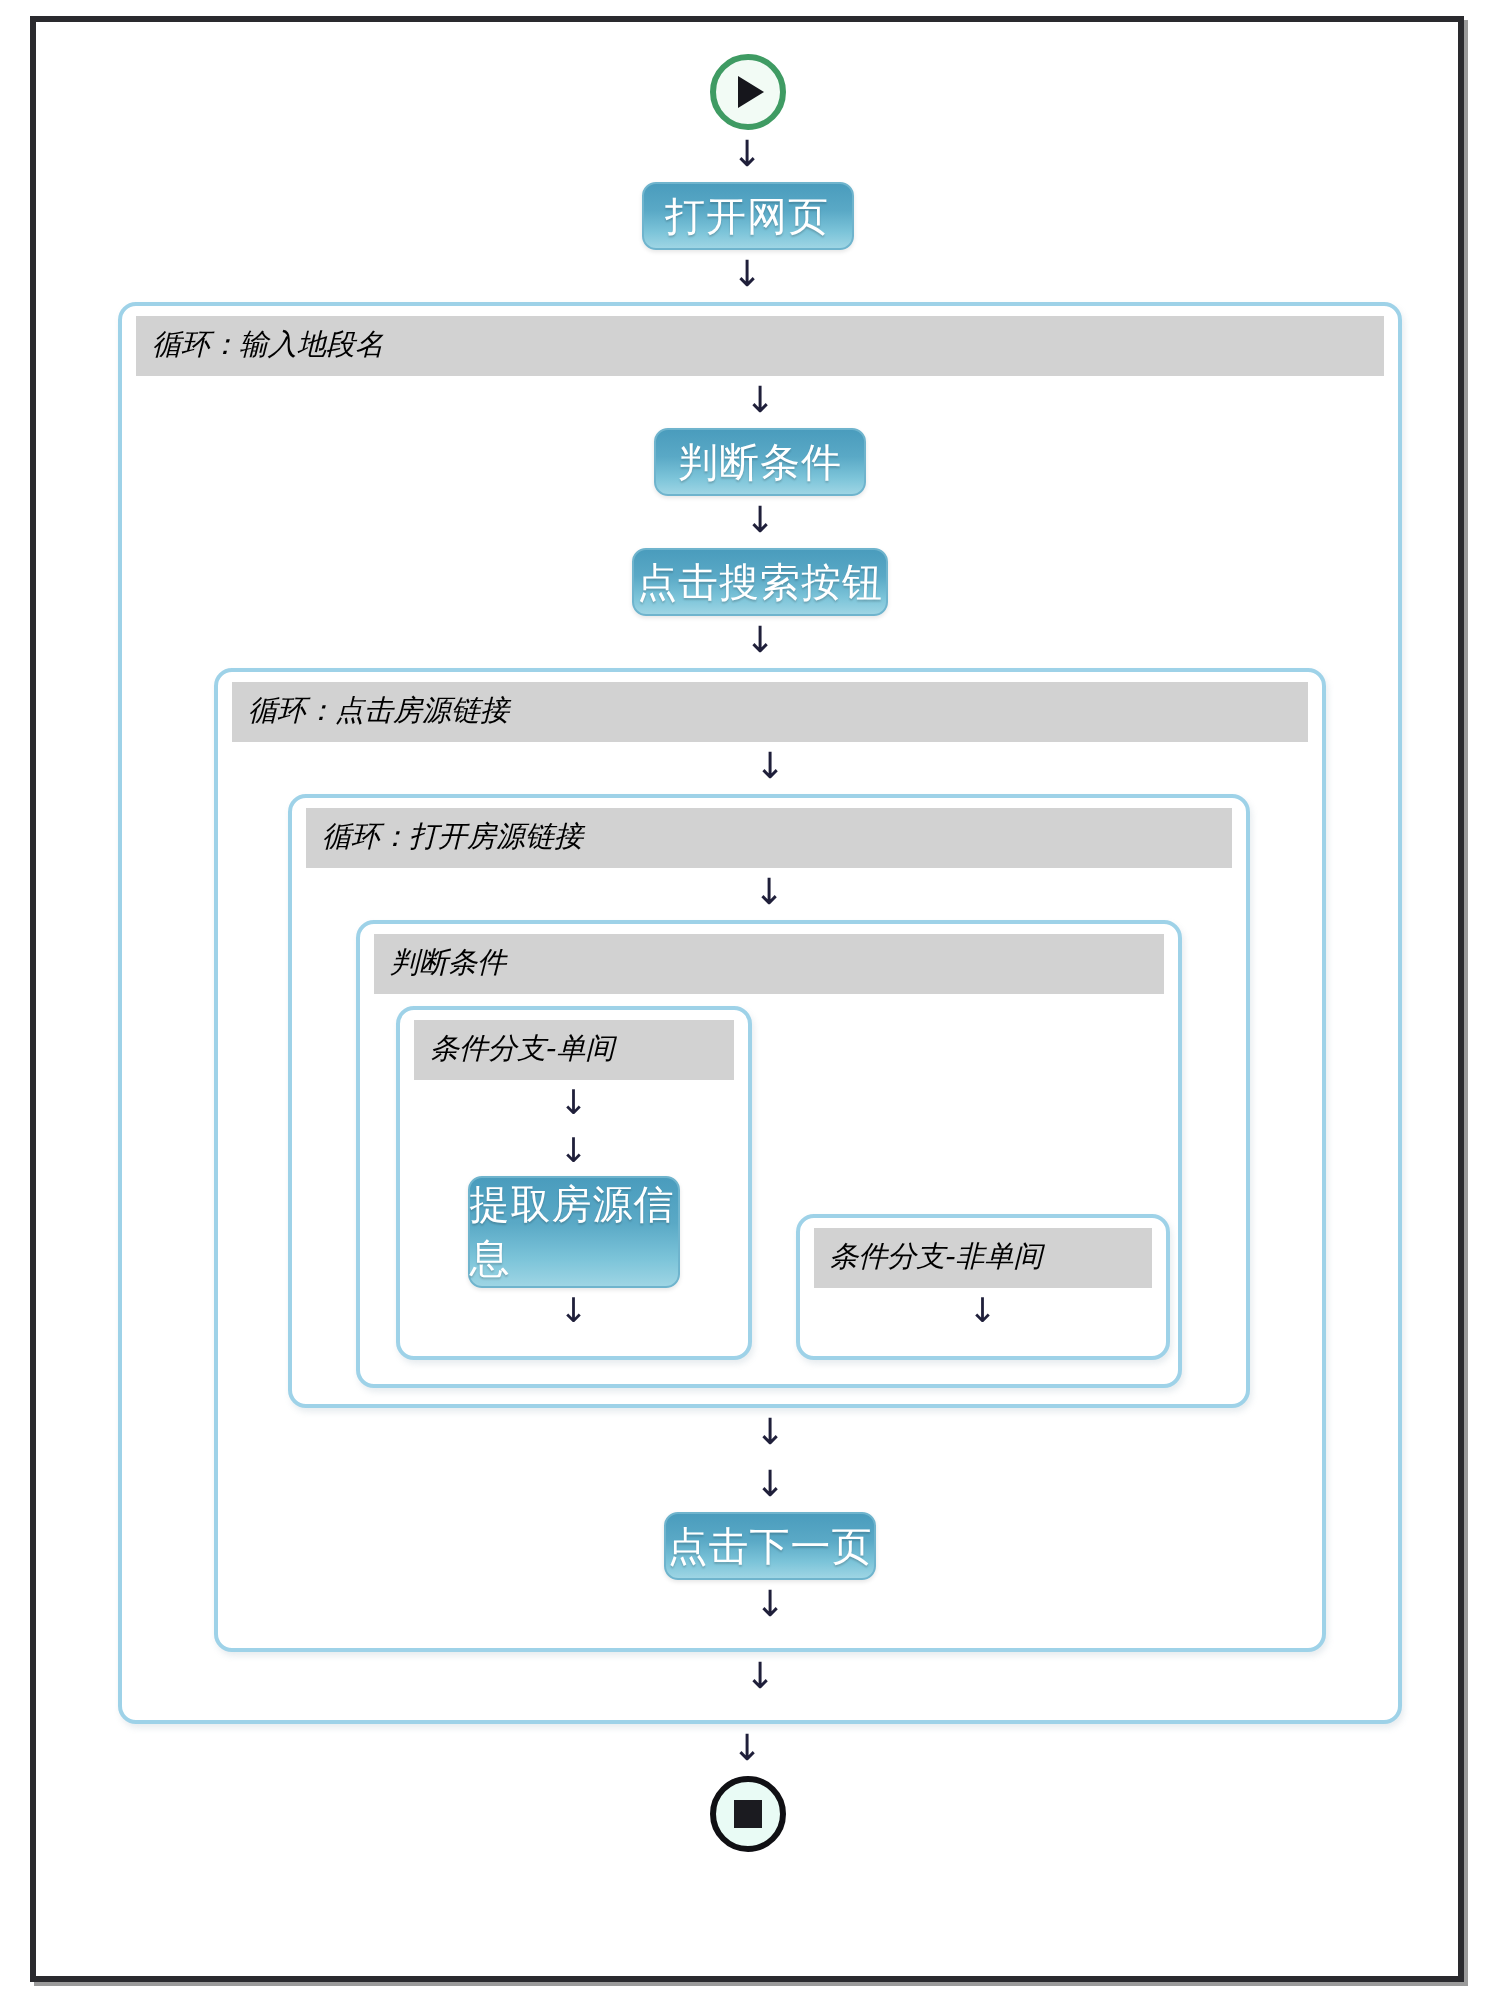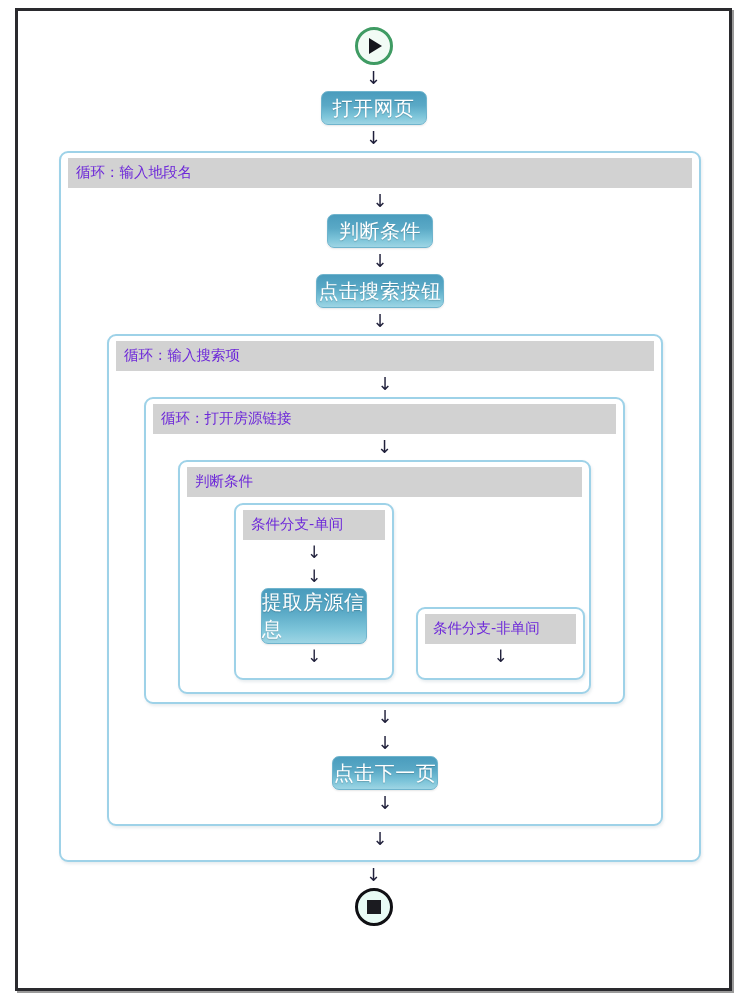--- a/index.html
+++ b/index.html
@@ -113,38 +113,39 @@
   .container-box {
     border: 2px solid #9ed2e8;
     border-radius: 9px;
     background: #ffffff;
     box-sizing: border-box;
     padding: 4px 4px 8px 4px;
     box-shadow: 1px 2px 3px rgba(120,150,165,0.18);
   }
   .container-head {
     background: #d2d2d2;
-    color: #6d28d9;
+    color: #000000;
     font-size: 14.5px;
     padding: 5px 8px 6px 8px;
     box-sizing: border-box;
     margin: 1px 3px 0 3px;
     white-space: nowrap;
+    font-style: italic;
   }
   .container-body {
     position: relative;
   }
   .branch-row {
     display: flex;
     flex-direction: row;
     align-items: flex-end;
     gap: 22px;
     padding: 6px 0 4px 14px;
   }
-  .branch-box-a { width: 180px; margin-left: 36px; }
+  .branch-box-a { width: 180px; }
   .branch-box-b { width: 190px; }
   .branch-inner-stack { padding-bottom: 2px; }
 </style>
 </head>
 <body>
 
 <div class="page-frame">
   <div class="canvas">
 
     <div class="node-row" style="margin-top:16px;">
@@ -167,21 +168,21 @@
 
         <div class="step">判断条件</div>
 
         <div class="arrow">↓</div>
 
         <div class="step wide">点击搜索按钮</div>
 
         <div class="arrow">↓</div>
 
         <div class="container-box" style="margin:0 32px 0 42px;">
-          <div class="container-head">循环：输入搜索项</div>
+          <div class="container-head">循环：点击房源链接</div>
           <div class="container-body">
 
             <div class="arrow">↓</div>
 
             <div class="container-box" style="margin:0 32px 0 31px;">
               <div class="container-head">循环：打开房源链接</div>
               <div class="container-body">
 
                 <div class="arrow">↓</div>
 

